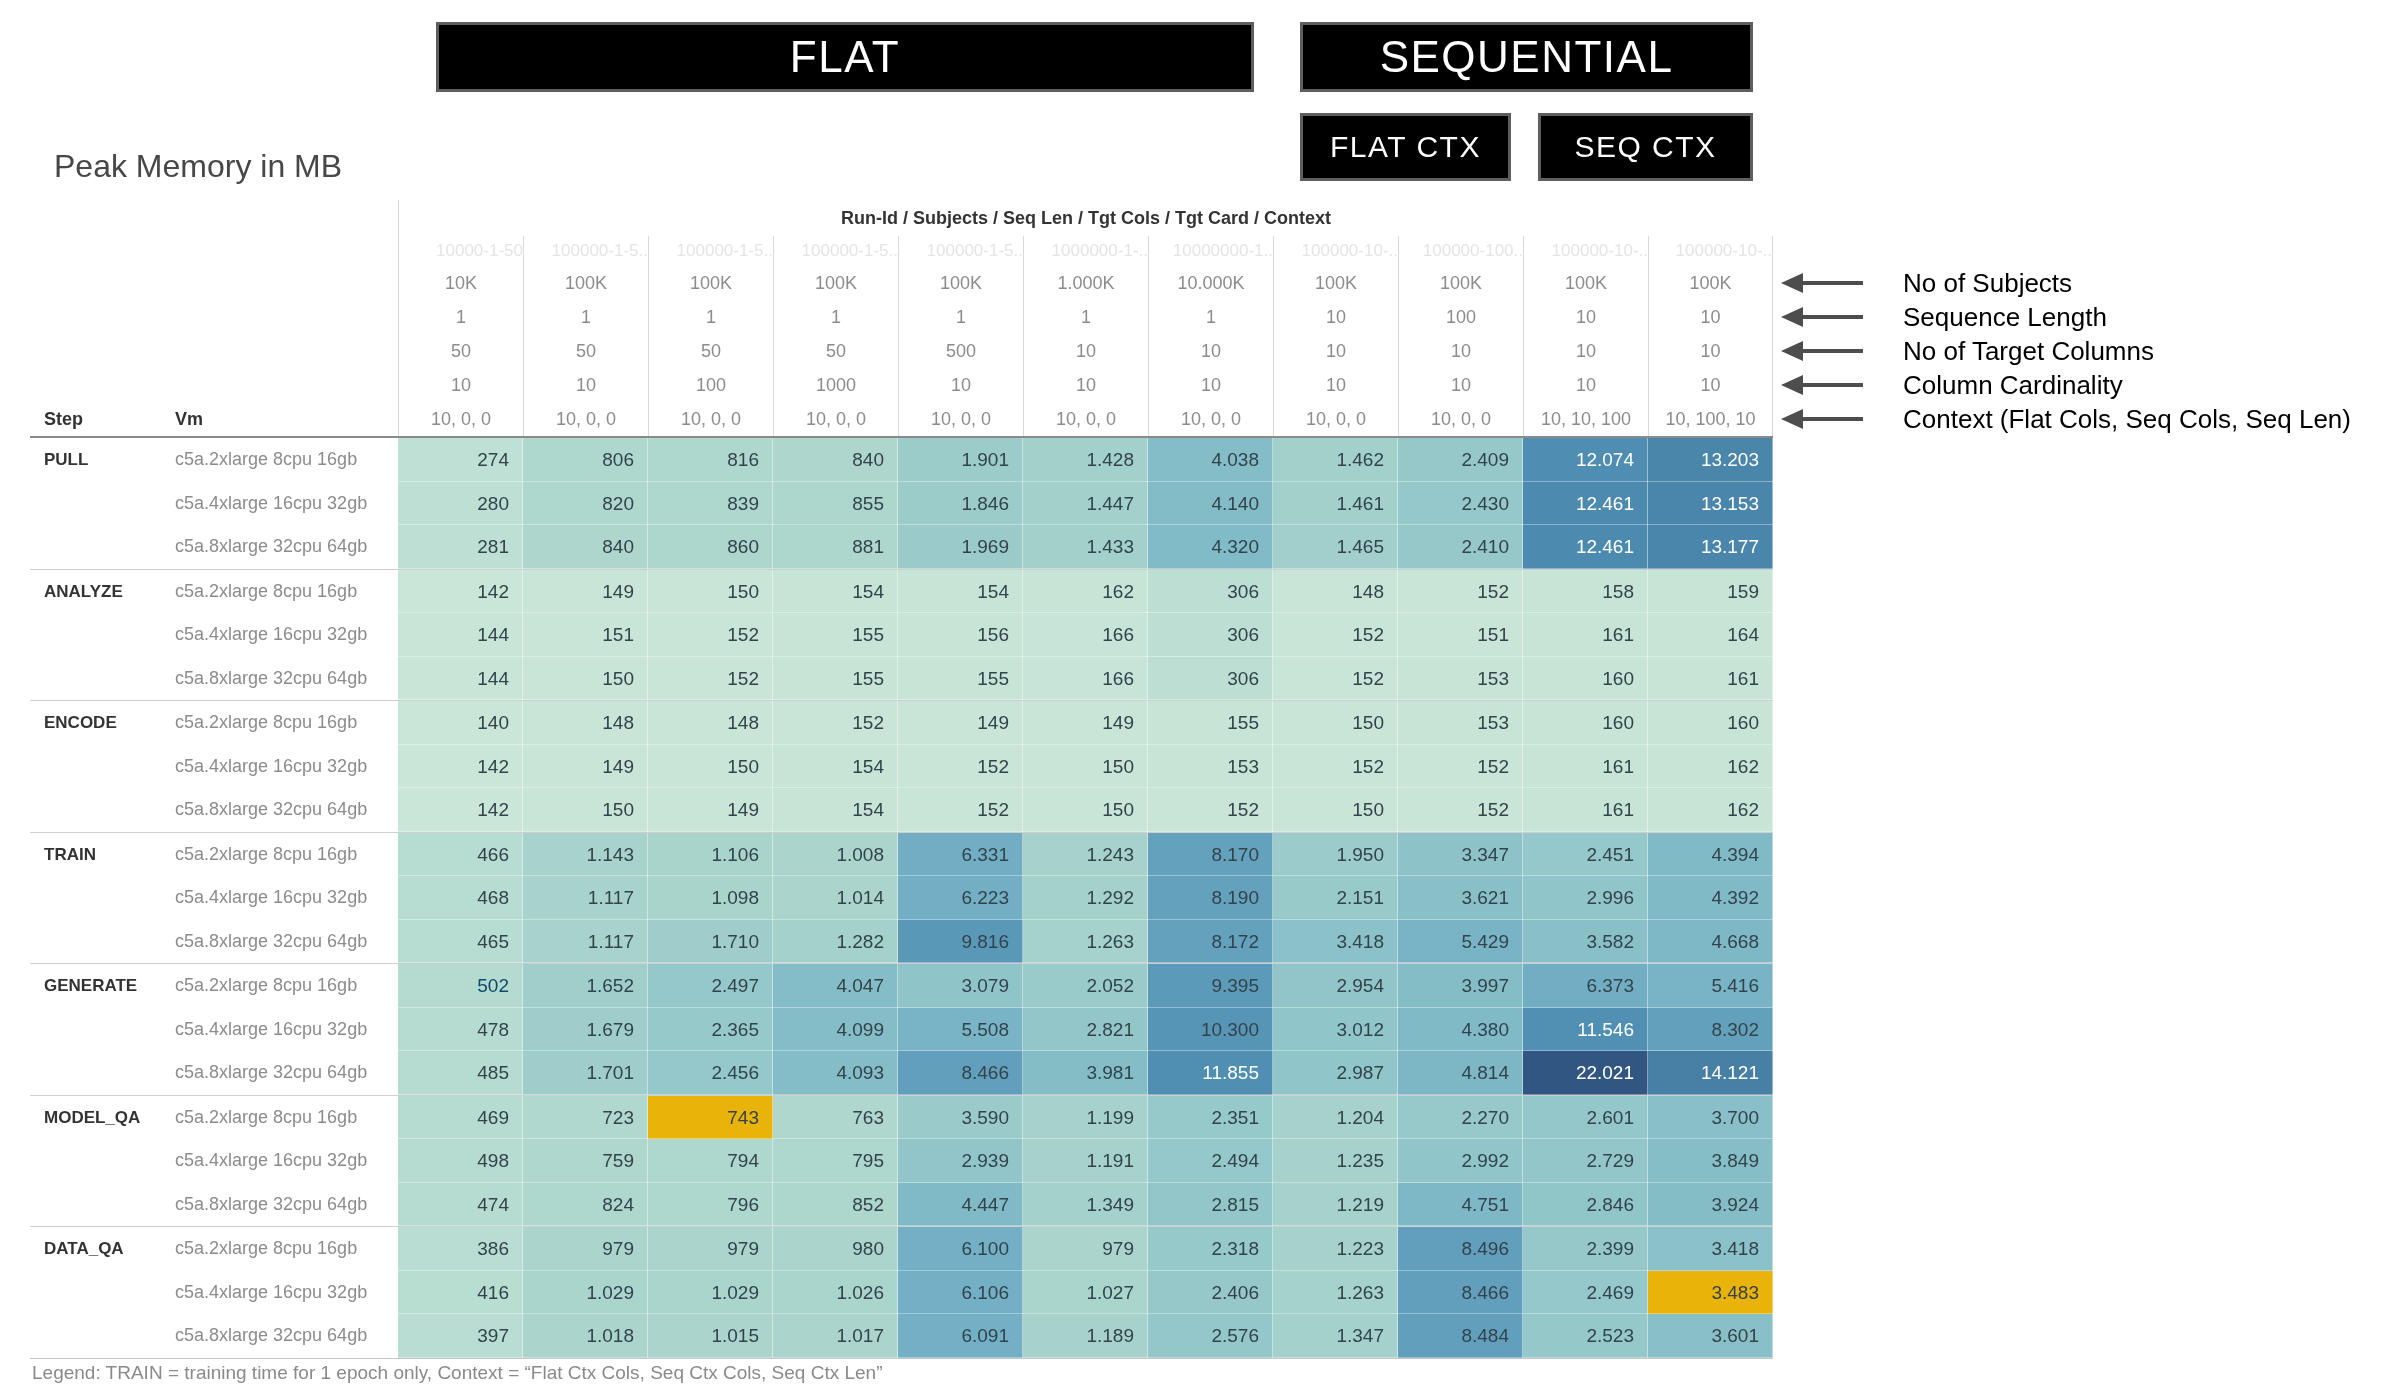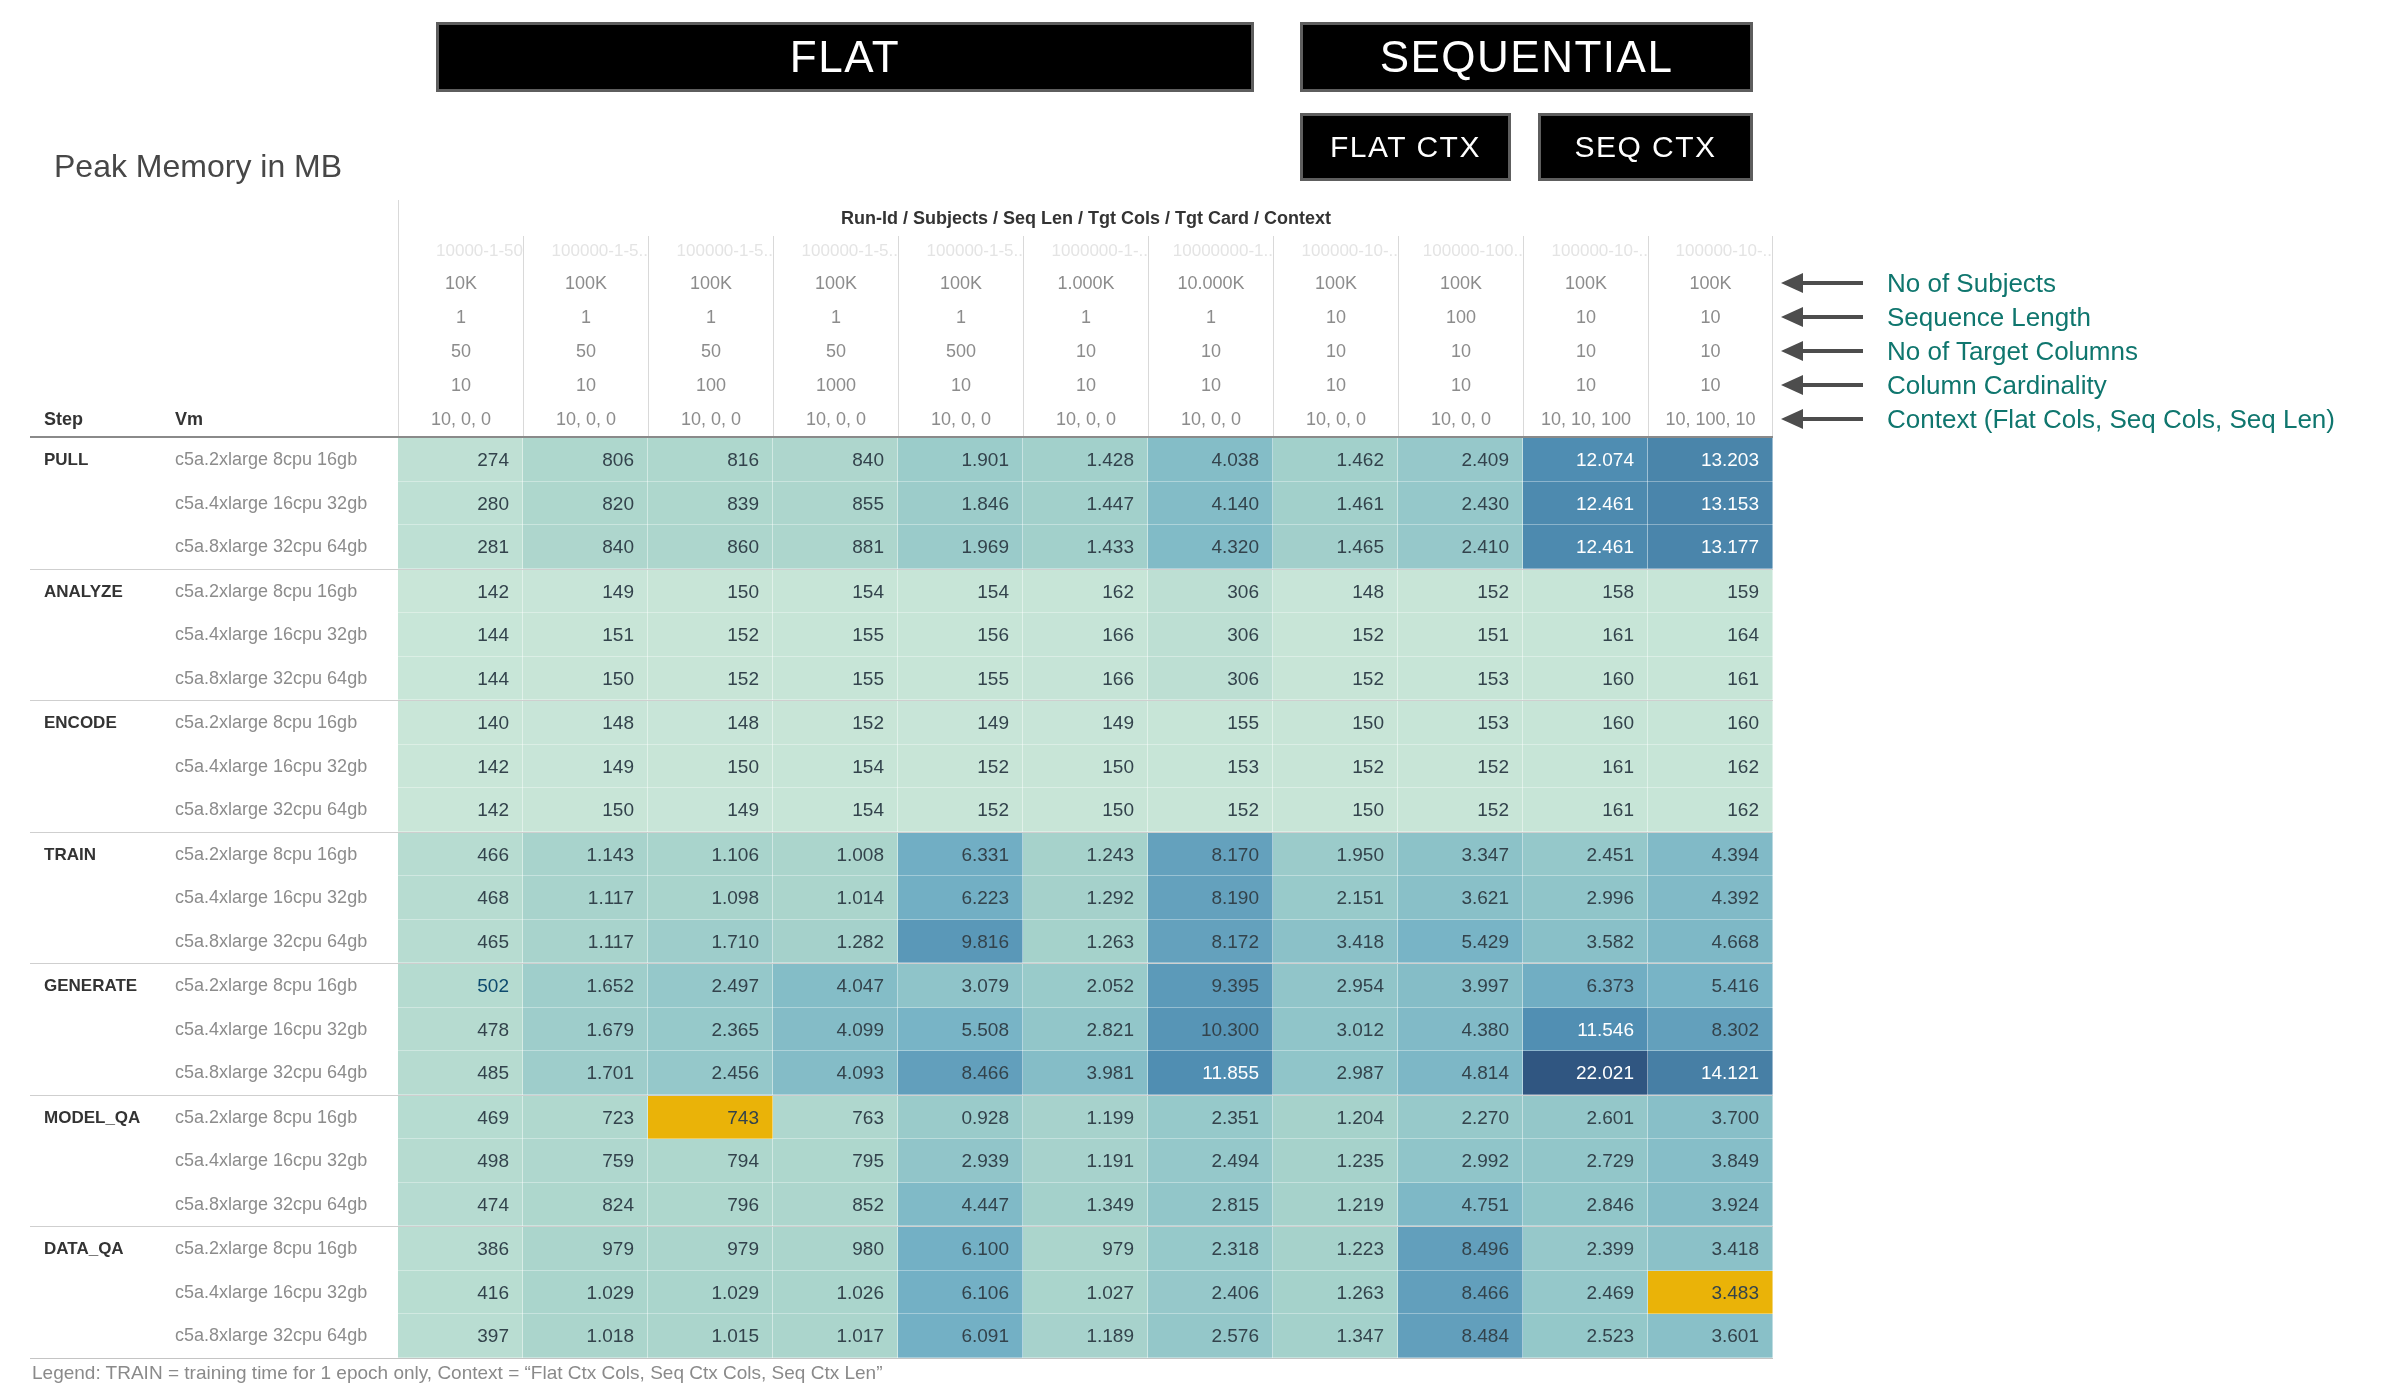--- a/index.html
+++ b/index.html
@@ -47,21 +47,21 @@
   .cell{font-size:19px;text-align:right;padding-right:14px;line-height:43.5px;
         box-shadow:inset -1px 0 0 rgba(255,255,255,.45), inset 0 -1px 0 rgba(255,255,255,.35);
         box-sizing:border-box;}
 
   
   .ann{position:absolute;display:flex;align-items:center;height:34px;left:1781px;}
   .arr{display:flex;align-items:center;}
   .arr-head{width:0;height:0;border-top:10px solid transparent;
             border-bottom:10px solid transparent;border-right:22px solid #4d4d4d;}
   .arr-shaft{width:62px;height:4px;background:#4d4d4d;margin-left:-2px;}
-  .ann-label{margin-left:24px;font-size:26px;color:#0f766e;white-space:nowrap;}
+  .ann-label{margin-left:40px;font-size:26px;color:#000000;white-space:nowrap;}
 
   
   .legend{position:absolute;left:32px;top:1362px;font-size:19px;color:#8a8a8a;}
 </style>
 </head>
 <body>
 
 <div id="b-flat" class="banner big">FLAT</div>
 <div id="b-seq" class="banner big">SEQUENTIAL</div>
 <div id="b-flatctx" class="banner small">FLAT CTX</div>
@@ -337,21 +337,21 @@
         <div class="cell" style="grid-area: 3 / 12; background: rgb(48, 86, 129); color: rgb(255, 255, 255);">22.021</div>
         <div class="cell" style="grid-area: 3 / 13; background: rgb(71, 127, 165); color: rgb(255, 255, 255);">14.121</div>
       </div>
       <div class="block">
         <div class="step-cell" style="grid-row: 1;">MODEL_QA</div>
         <div class="vm-cell" style="grid-row: 1;">c5a.2xlarge 8cpu 16gb</div>
         <div class="cell" style="grid-area: 1 / 3; background: rgb(182, 220, 209); color: rgb(51, 67, 76);">469</div>
         <div class="cell" style="grid-area: 1 / 4; background: rgb(176, 216, 206); color: rgb(51, 67, 76);">723</div>
         <div class="cell" style="grid-area: 1 / 5; background: #eab308; color: rgb(51, 67, 76);">743</div>
         <div class="cell" style="grid-area: 1 / 6; background: rgb(175, 215, 206); color: rgb(51, 67, 76);">763</div>
-        <div class="cell" style="grid-area: 1 / 7; background: rgb(154, 203, 202); color: rgb(51, 67, 76);">0.928</div>
+        <div class="cell" style="grid-area: 1 / 7; background: rgb(154, 203, 202); color: rgb(51, 67, 76);">3.590</div>
         <div class="cell" style="grid-area: 1 / 8; background: rgb(167, 210, 204); color: rgb(51, 67, 76);">1.199</div>
         <div class="cell" style="grid-area: 1 / 9; background: rgb(150, 201, 202); color: rgb(51, 67, 76);">2.351</div>
         <div class="cell" style="grid-area: 1 / 10; background: rgb(166, 210, 203); color: rgb(51, 67, 76);">1.204</div>
         <div class="cell" style="grid-area: 1 / 11; background: rgb(151, 201, 202); color: rgb(51, 67, 76);">2.270</div>
         <div class="cell" style="grid-area: 1 / 12; background: rgb(148, 199, 201); color: rgb(51, 67, 76);">2.601</div>
         <div class="cell" style="grid-area: 1 / 13; background: rgb(136, 191, 200); color: rgb(51, 67, 76);">3.700</div>
         <div class="vm-cell" style="grid-row: 2;">c5a.4xlarge 16cpu 32gb</div>
         <div class="cell" style="grid-area: 2 / 3; background: rgb(182, 219, 208); color: rgb(51, 67, 76);">498</div>
         <div class="cell" style="grid-area: 2 / 4; background: rgb(175, 215, 206); color: rgb(51, 67, 76);">759</div>
         <div class="cell" style="grid-area: 2 / 5; background: rgb(174, 215, 205); color: rgb(51, 67, 76);">794</div>

